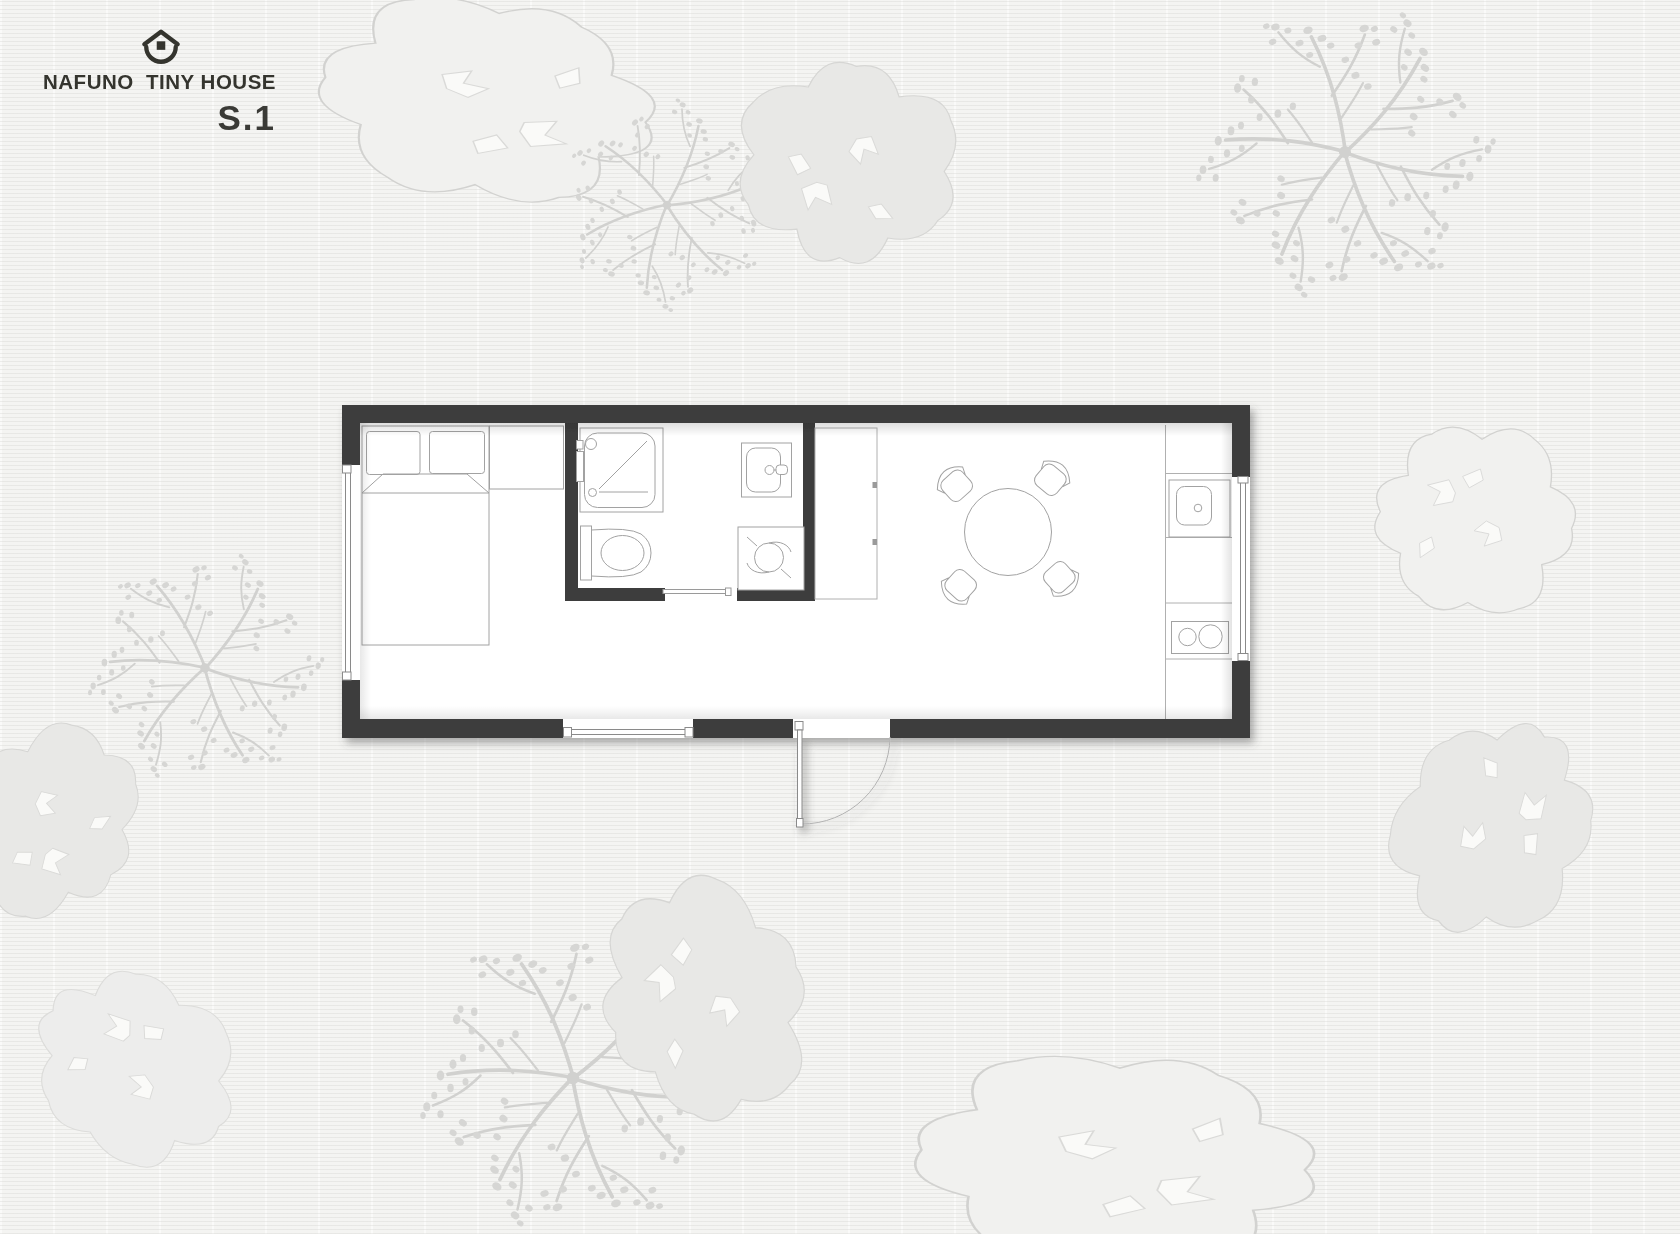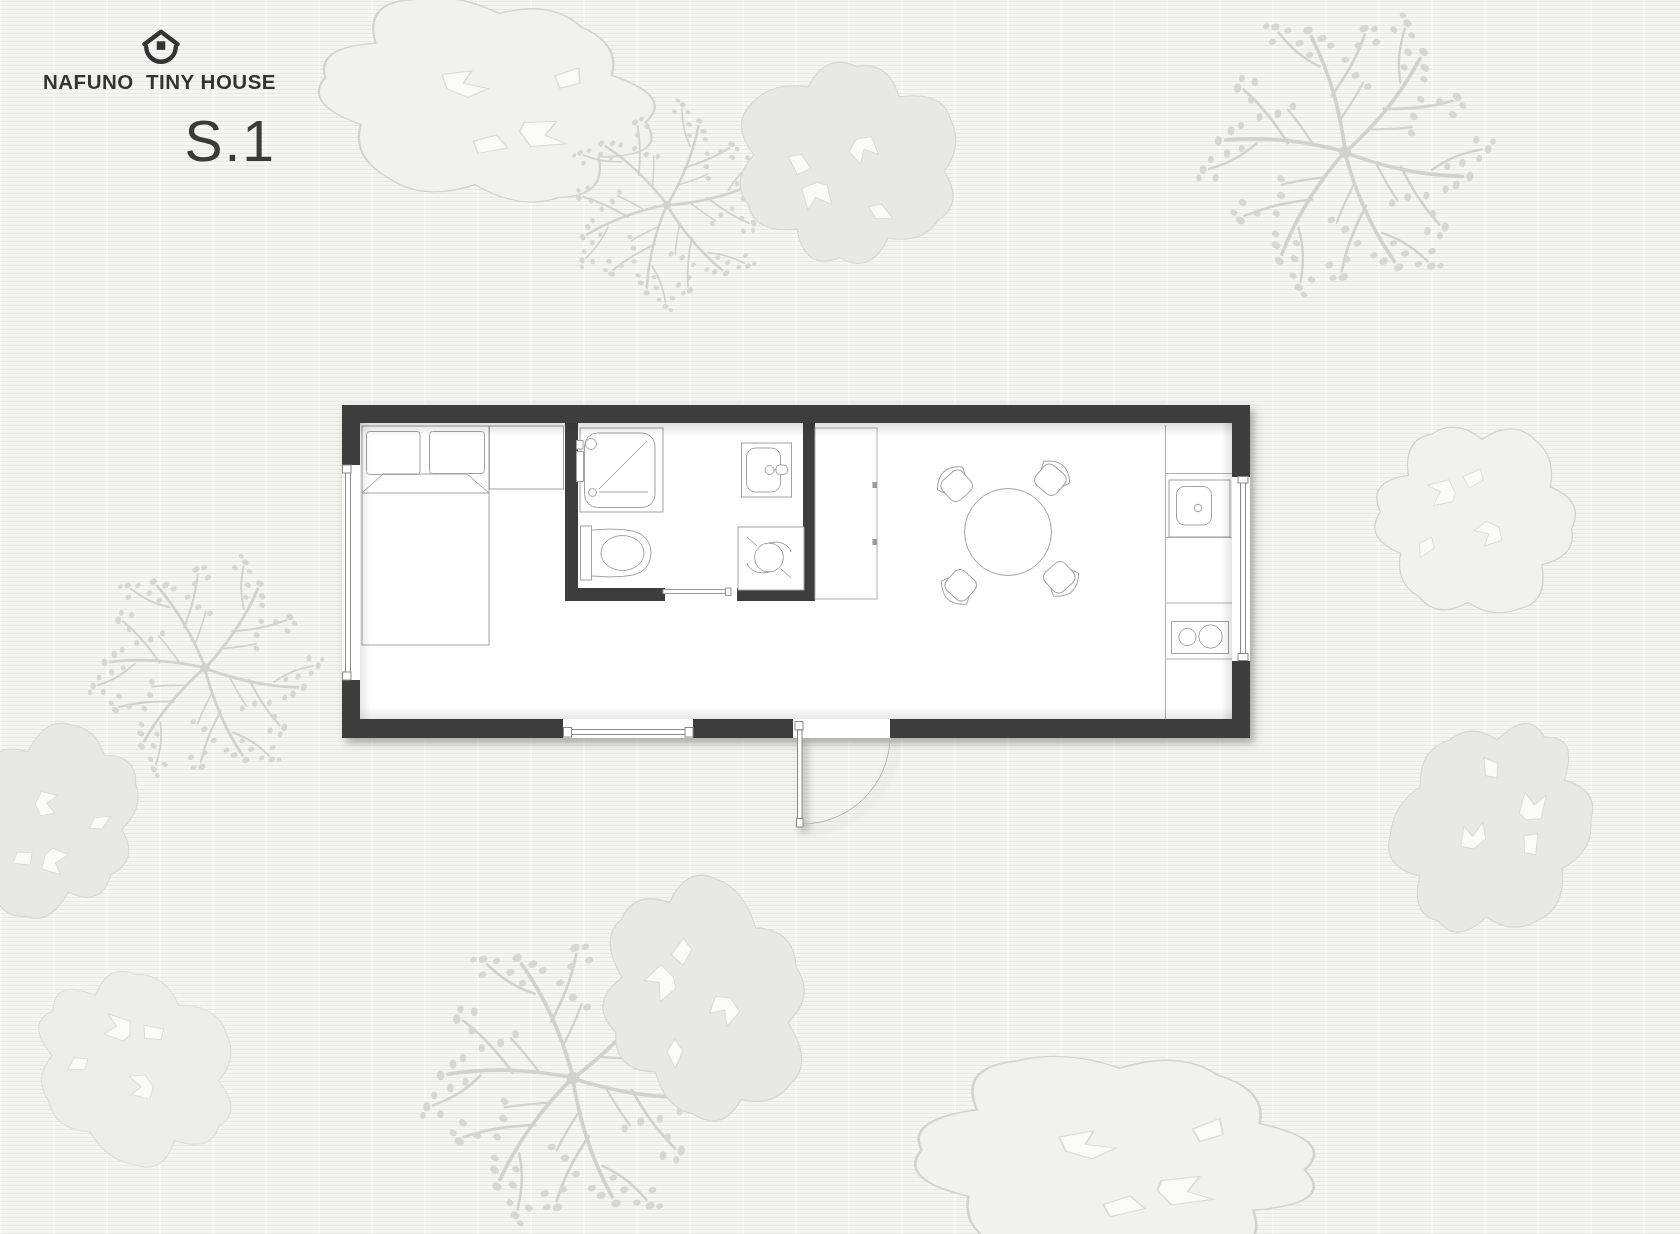--- a/index.html
+++ b/index.html
@@ -27,22 +27,22 @@
   .brand{
     position:absolute;left:36px;top:28px;width:240px;
     text-align:right;color:#34342e;user-select:none;
   }
   .brand .logo{display:block;margin:0 auto 4px auto;margin-left:102px;}
   .brand-name{
     font-size:20.5px;font-weight:bold;letter-spacing:0.5px;
     white-space:pre;color:#34342e;
   }
   .brand-model{
-    font-size:57px;font-weight:400;letter-spacing:2px;
-    color:#3a3a36;padding-left:32px;margin-top:14px;
+    font-size:35px;font-weight:700;letter-spacing:2px;
+    color:#3a3a36;padding-left:32px;margin-top:4px;
   }
 </style>
 </head>
 <body>
 
 <div class="page">
 
 <svg class="scene" viewBox="0 0 1680 1234">
   <defs>
 

